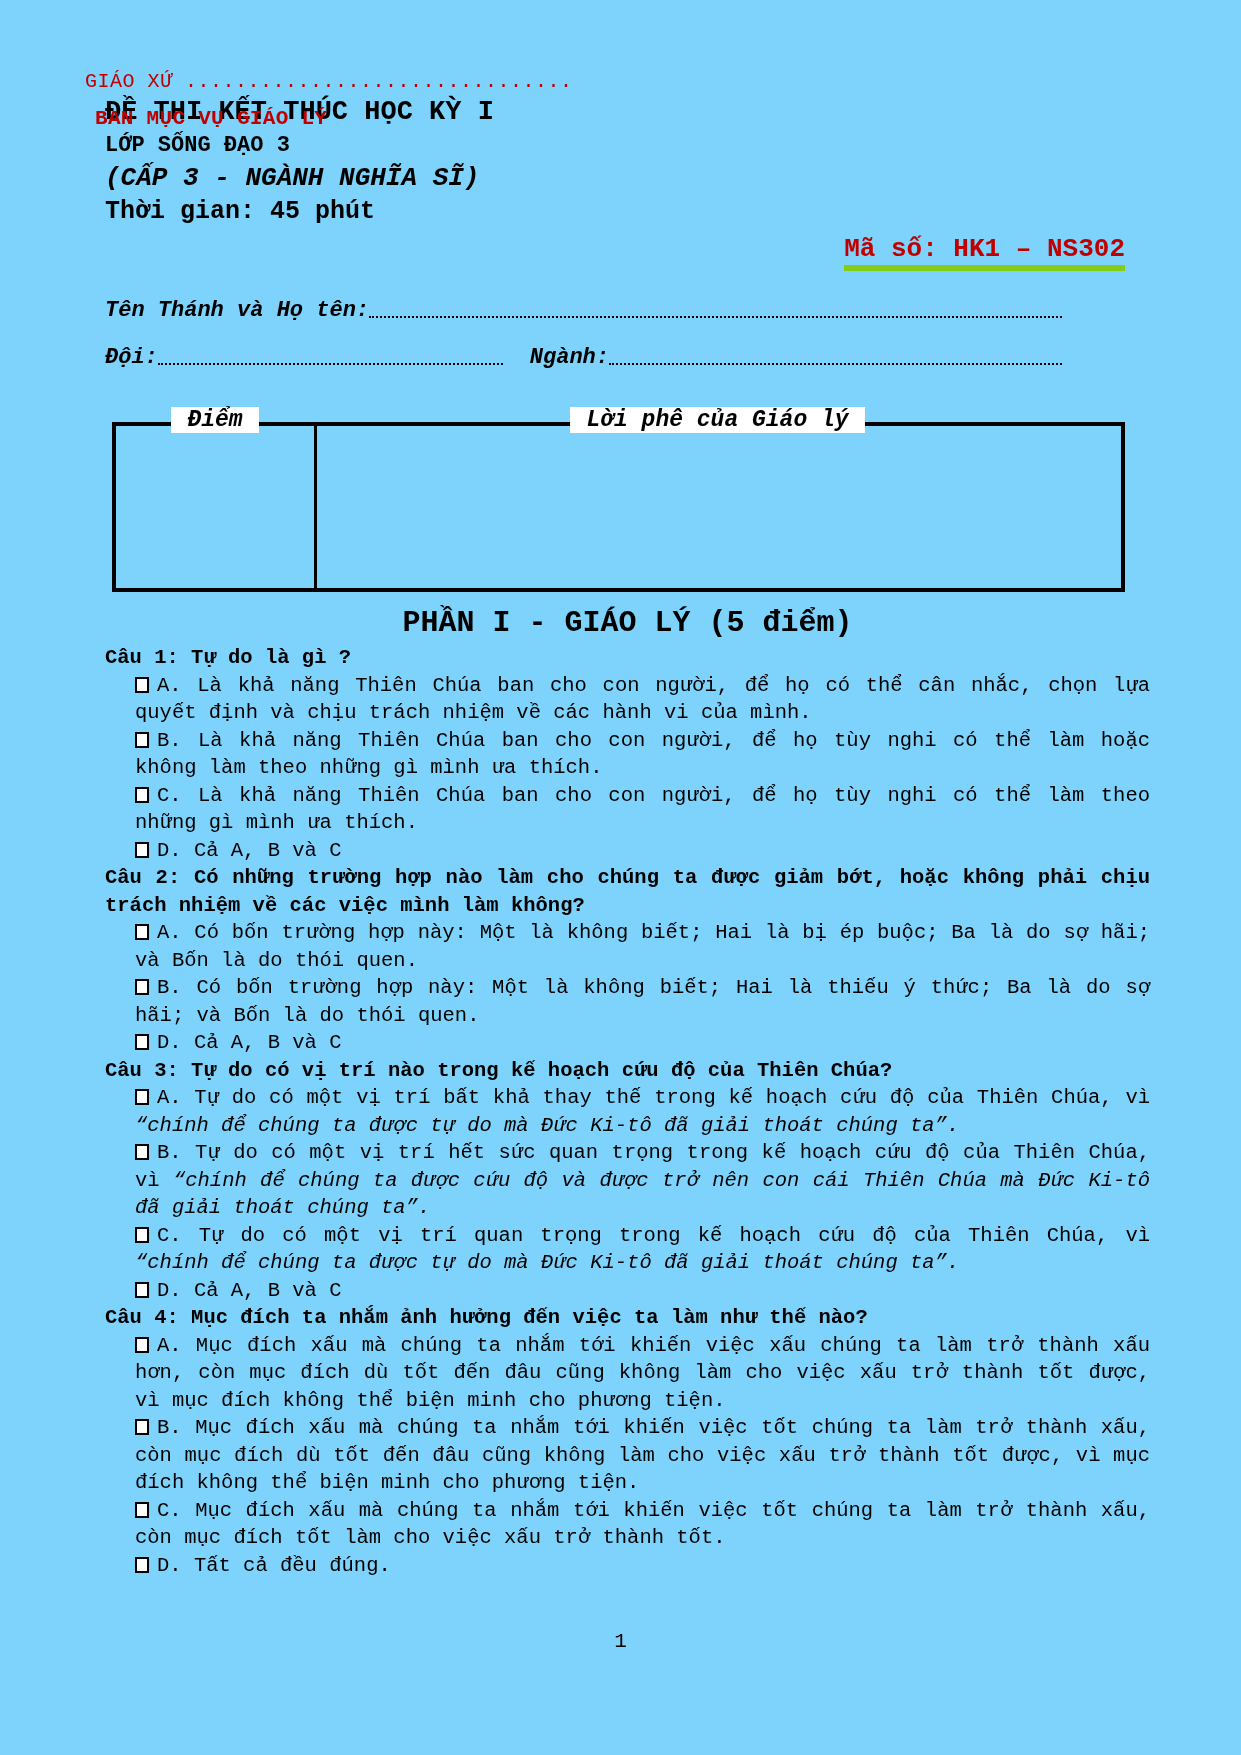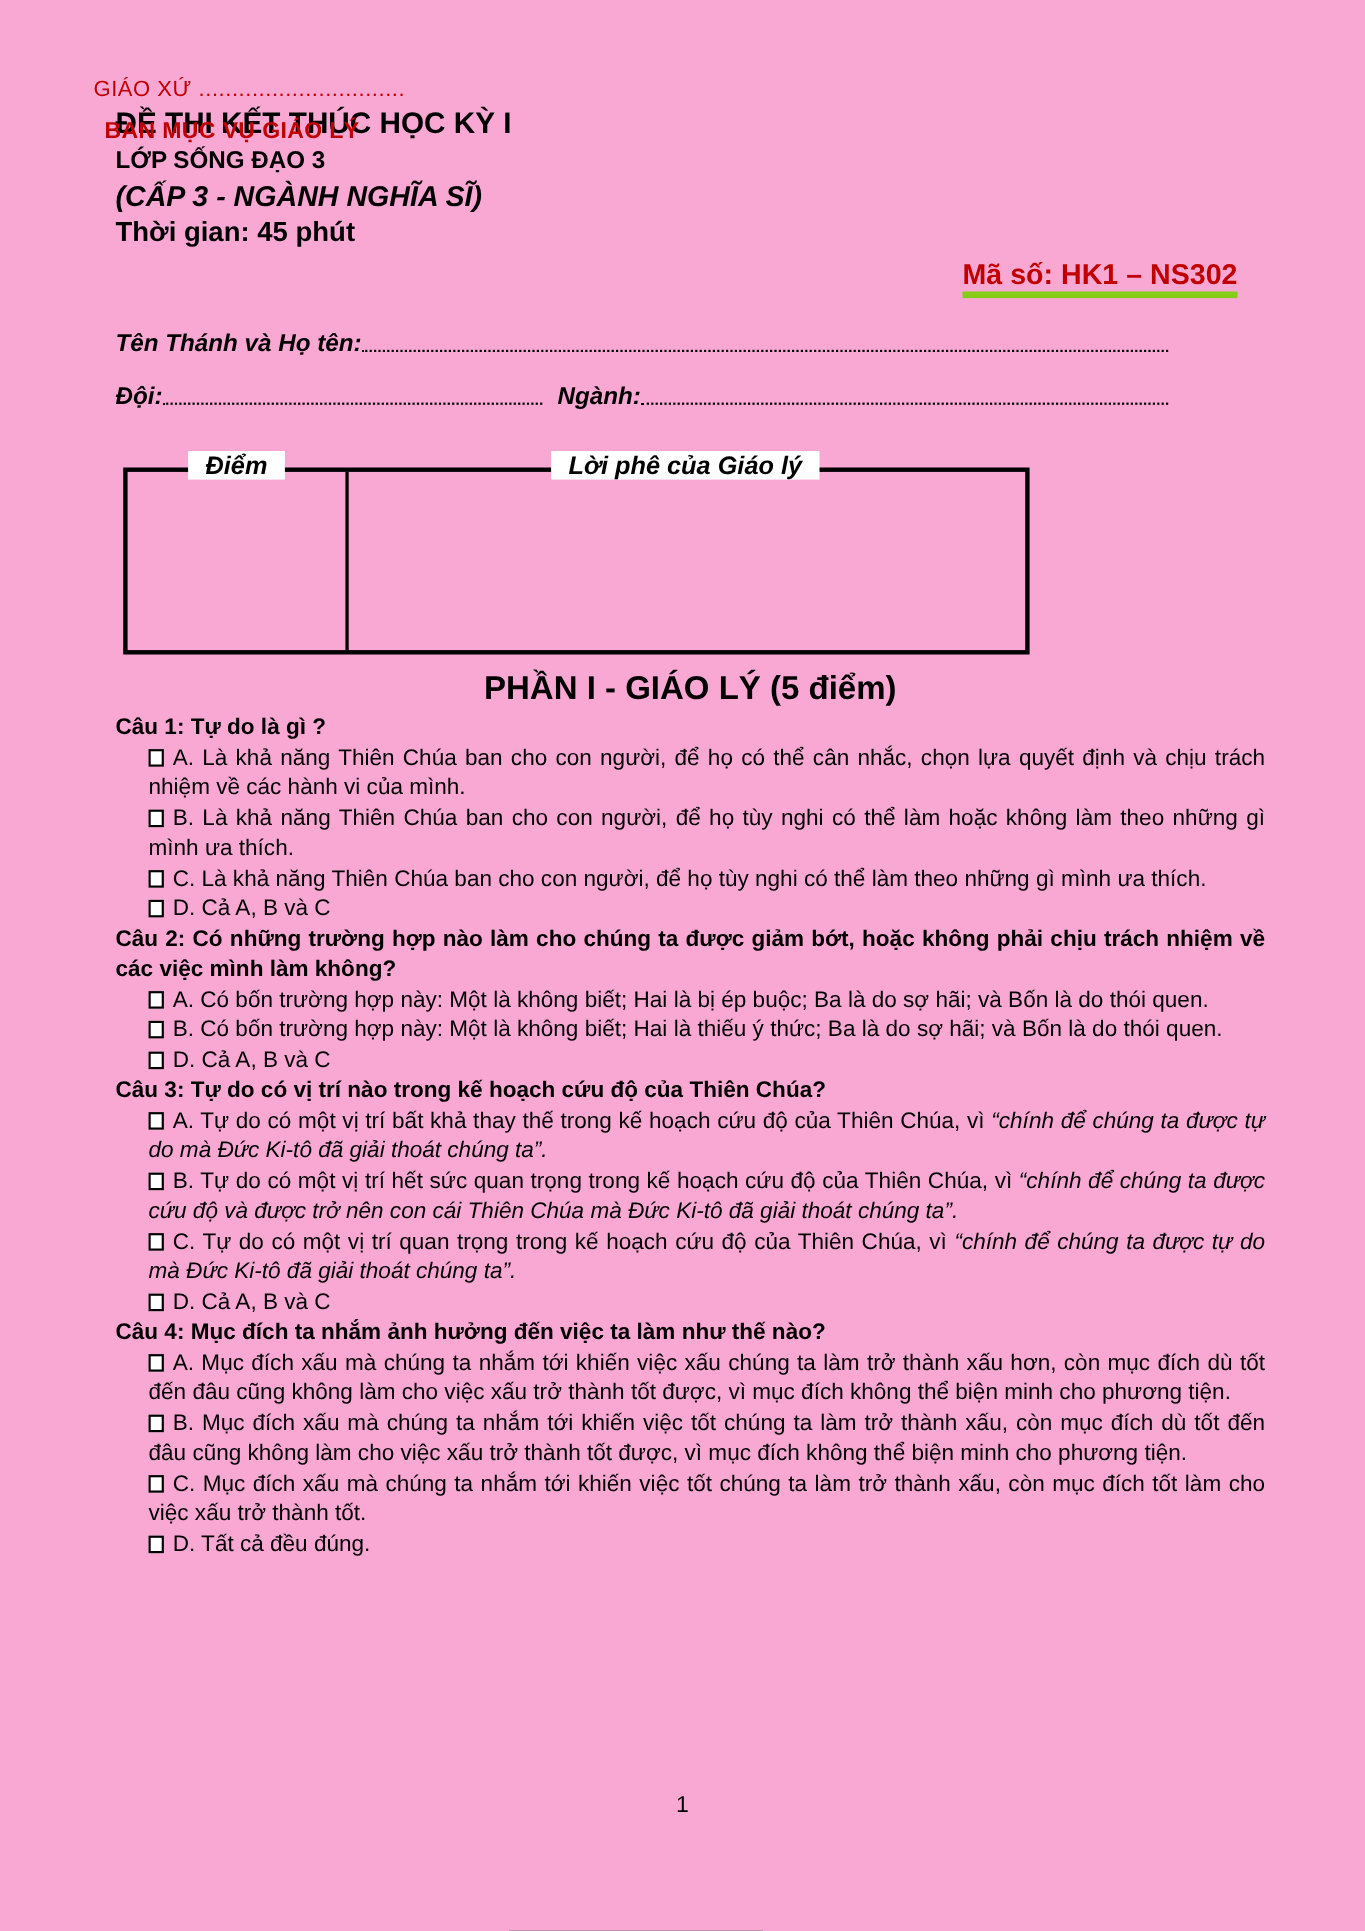--- a/index.html
+++ b/index.html
@@ -1,21 +1,21 @@
 <!DOCTYPE html>
 <html><head>
 <meta charset="utf-8">
 <style>
   html,body{margin:0;padding:0;background:#888;}
   .page{
     position:relative;
     width:1241px;height:1755px;
     margin:0 auto;
-    background:#f9a8d4;
-    font-family:Liberation Sans, sans-serif;
+    background:#7dd3fc;
+    font-family:Liberation Mono, monospace;
     color:#000;
     box-sizing:border-box;
     padding:0 91px 0 105px;
     overflow:hidden;
   }
   
   .corner{position:absolute;left:85px;top:70px;color:#C00000;}
   .corner .parish{font-size:20px;letter-spacing:.5px;}
   .corner .dept{font-size:21px;font-weight:bold;margin-top:14px;margin-left:10px;letter-spacing:.3px;}
   
@@ -30,25 +30,25 @@
     border-bottom:6px solid #84cc16;padding-bottom:1px;
   }
   
   .info-line{display:flex;align-items:flex-end;font-size:22px;font-weight:bold;font-style:italic; width:957px;}
   .info-line .lbl{white-space:nowrap;}
   .dots{border-bottom:2.5px dotted #000;height:1px;margin-bottom:5px;}
   .grow{flex:1 1 auto;}
   .w345{flex:0 0 345px;}
   .info1{margin-top:34px;}
   .info2{margin-top:22px;}
-  .info2 .lbl2{margin-left:14px;}
+  .info2 .lbl2{margin-left:27px;}
   
   .score-box{
     position:relative;margin-left:7px;margin-top:52px;
-    width:824px;height:170px;border:4px solid #000;box-sizing:border-box;
+    width:1013px;height:170px;border:4px solid #000;box-sizing:border-box;
   }
   .score-box .divider{position:absolute;left:198px;top:0;bottom:0;width:0;border-left:3px solid #000;}
   .box-label{position:absolute;top:-19px;text-align:center;font-size:23px;font-weight:bold;font-style:italic;}
   .box-label span{background:#fff;padding:0 16px;}
   .lab1{left:0;width:198px;}
   .lab2{left:198px;right:0;}
   
   .instr{margin-top:42px;font-size:21px;display:flex;align-items:center;}
   .instr .head{font-weight:bold;font-style:italic;border-bottom:2px solid #000;padding-bottom:1px;margin-right:10px;white-space:nowrap;}
   .instr .seg{white-space:nowrap;}

